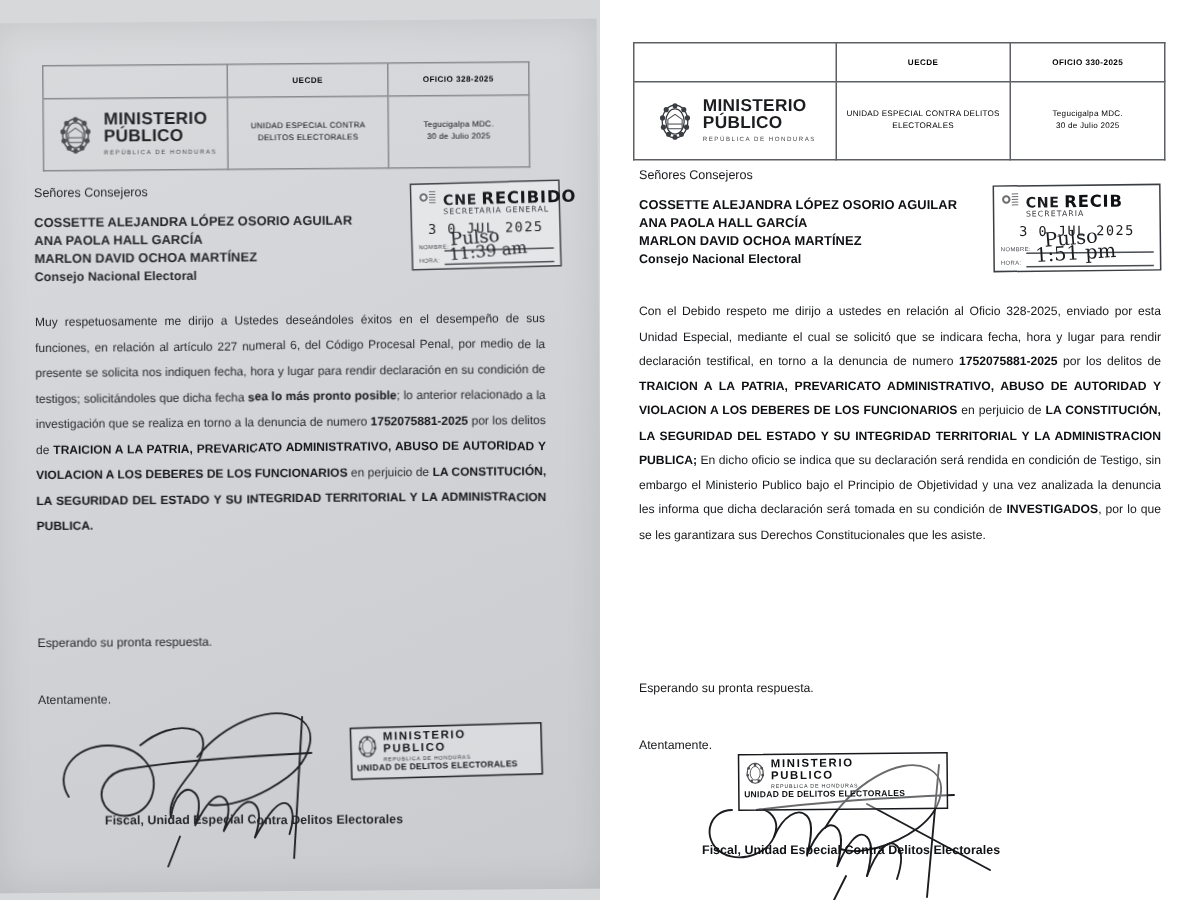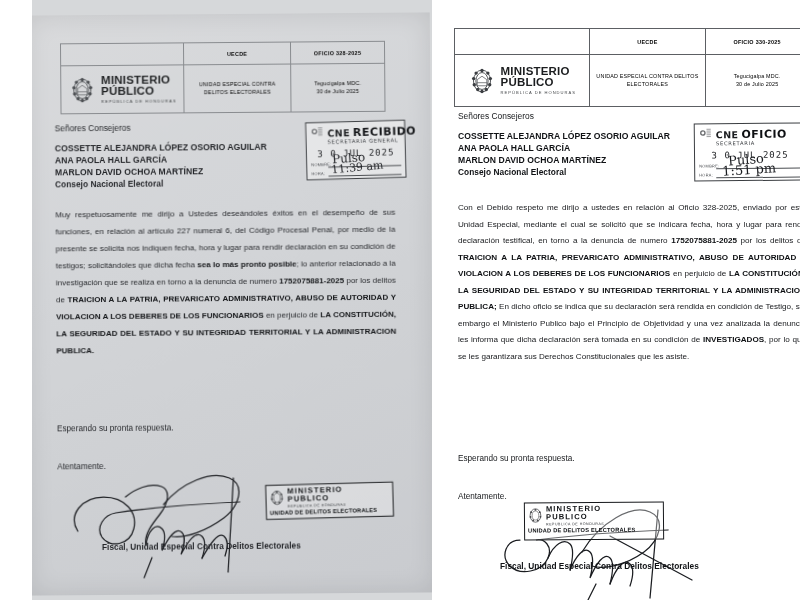--- a/index.html
+++ b/index.html
@@ -7,21 +7,20 @@
     margin: 0; padding: 0;
     width: 800px; height: 600px;
     overflow: hidden;
     background: #ffffff;
     font-family: "Liberation Sans", sans-serif;
   }
   .canvas {
     position: relative;
     width: 712px; height: 600px;
     background: #fbfbfb;
-    margin-left: 32px;
   }
 
   
   .doc {
     position: absolute;
     top: 0;
     height: 600px;
     overflow: hidden;
   }
   .doc-left {
@@ -419,21 +418,21 @@
               <g fill="#3a3d41">
                   <circle cx="6" cy="9" r="4.6"></circle>
                 </g>
               <g fill="#ffffff">
                   <circle cx="6" cy="9" r="2.4"></circle>
                 </g>
               <path d="M12 3 h7 M12 6 h7 M12 9 h7 M12 12 h7 M12 15 h7" stroke="#3a3d41" stroke-width="1.1"></path>
             </svg>
           </span>
           <span class="cne-abbr">CNE</span>
-          <span class="cne-word">OFICIO</span>
+          <span class="cne-word">RECIB</span>
         </div>
         <div class="cne-sub">SECRETARIA</div>
         <div class="cne-date">3 0  JUL  2025</div>
         <div class="cne-field">
           <span class="cne-field-lbl">NOMBRE:</span>
           <span class="cne-field-line">
             <span class="hand" style="left:12px; top:-9px; font-size:13px; transform:rotate(-4deg);">Pulso</span>
           </span>
         </div>
         <div class="cne-field">

